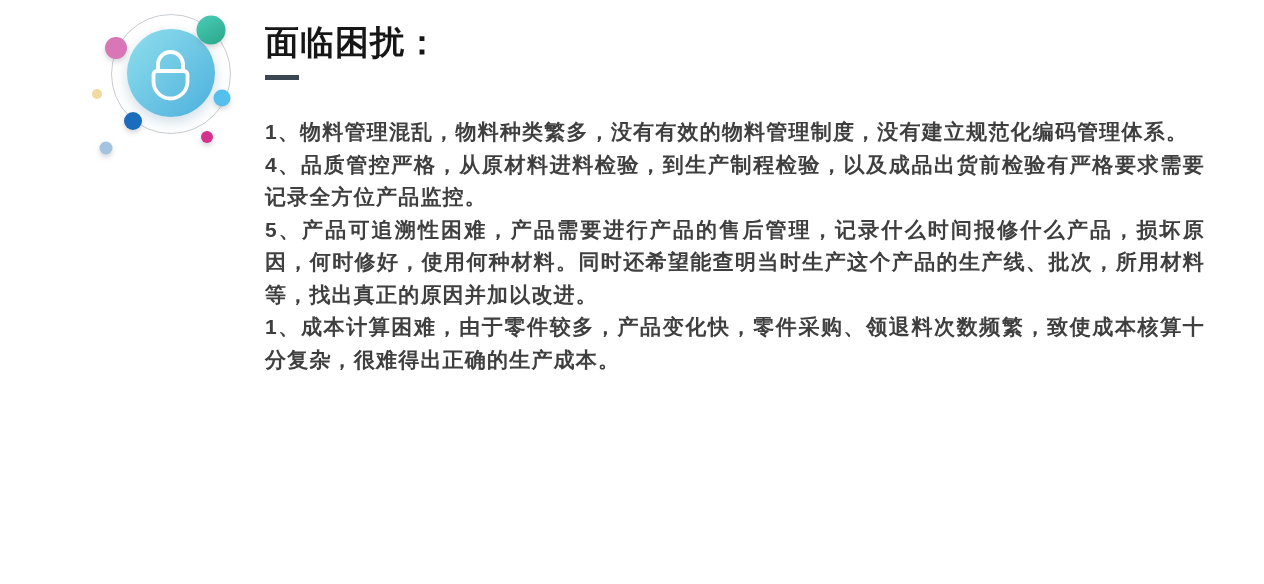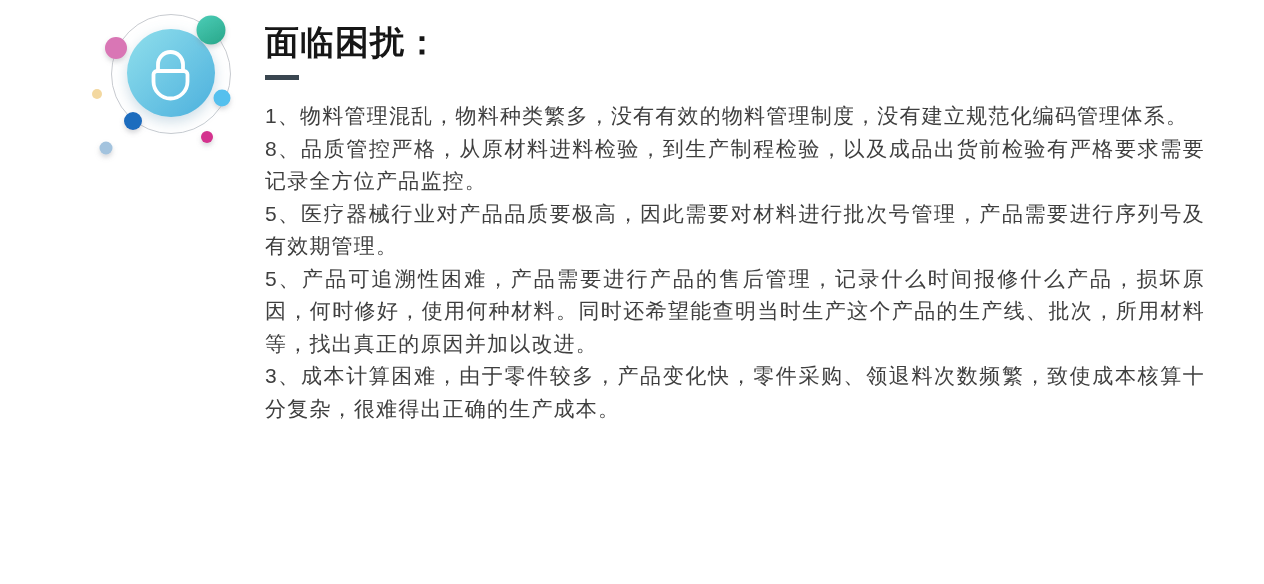--- a/index.html
+++ b/index.html
@@ -36,21 +36,22 @@
     color: #161616;
     letter-spacing: 1px;
   }
   .title-underline {
     width: 34px;
     height: 5px;
     margin-top: 11px;
     background: #3a4650; 
   }
   .issue-list {
-    margin-top: 20px;
+    margin-top: 36px;
+    font-weight: bold;
   }
   .issue-list p {
     margin: 0;
     font-size: 21px;
     line-height: 32.5px;
     letter-spacing: 1.2px;
     color: #3f3f3f;
     text-align: justify;
     word-break: break-all;
   }
@@ -97,20 +98,19 @@
       <circle cx="207" cy="137" r="6" filter="url(#dotShadow)" fill="#d4308e"></circle>
     </svg>
   </div>
 
   <div class="content">
     <h1 class="page-title">面临困扰：</h1>
     <div class="title-underline"></div>
 
     <div class="issue-list">
       <p>1、物料管理混乱，物料种类繁多，没有有效的物料管理制度，没有建立规范化编码管理体系。</p>
-      <p>8、品质管控严格，从原材料进料检验，到生产制程检验，以及成品出货前检验有严格要求需要记录全方位产品监控。</p>
-      <p>5、医疗器械行业对产品品质要极高，因此需要对材料进行批次号管理，产品需要进行序列号及有效期管理。</p>
+      <p>4、品质管控严格，从原材料进料检验，到生产制程检验，以及成品出货前检验有严格要求需要记录全方位产品监控。</p>
       <p>5、产品可追溯性困难，产品需要进行产品的售后管理，记录什么时间报修什么产品，损坏原因，何时修好，使用何种材料。同时还希望能查明当时生产这个产品的生产线、批次，所用材料等，找出真正的原因并加以改进。</p>
-      <p>3、成本计算困难，由于零件较多，产品变化快，零件采购、领退料次数频繁，致使成本核算十分复杂，很难得出正确的生产成本。</p>
+      <p>1、成本计算困难，由于零件较多，产品变化快，零件采购、领退料次数频繁，致使成本核算十分复杂，很难得出正确的生产成本。</p>
     </div>
   </div>
 
 </div>
 
 </body></html>

